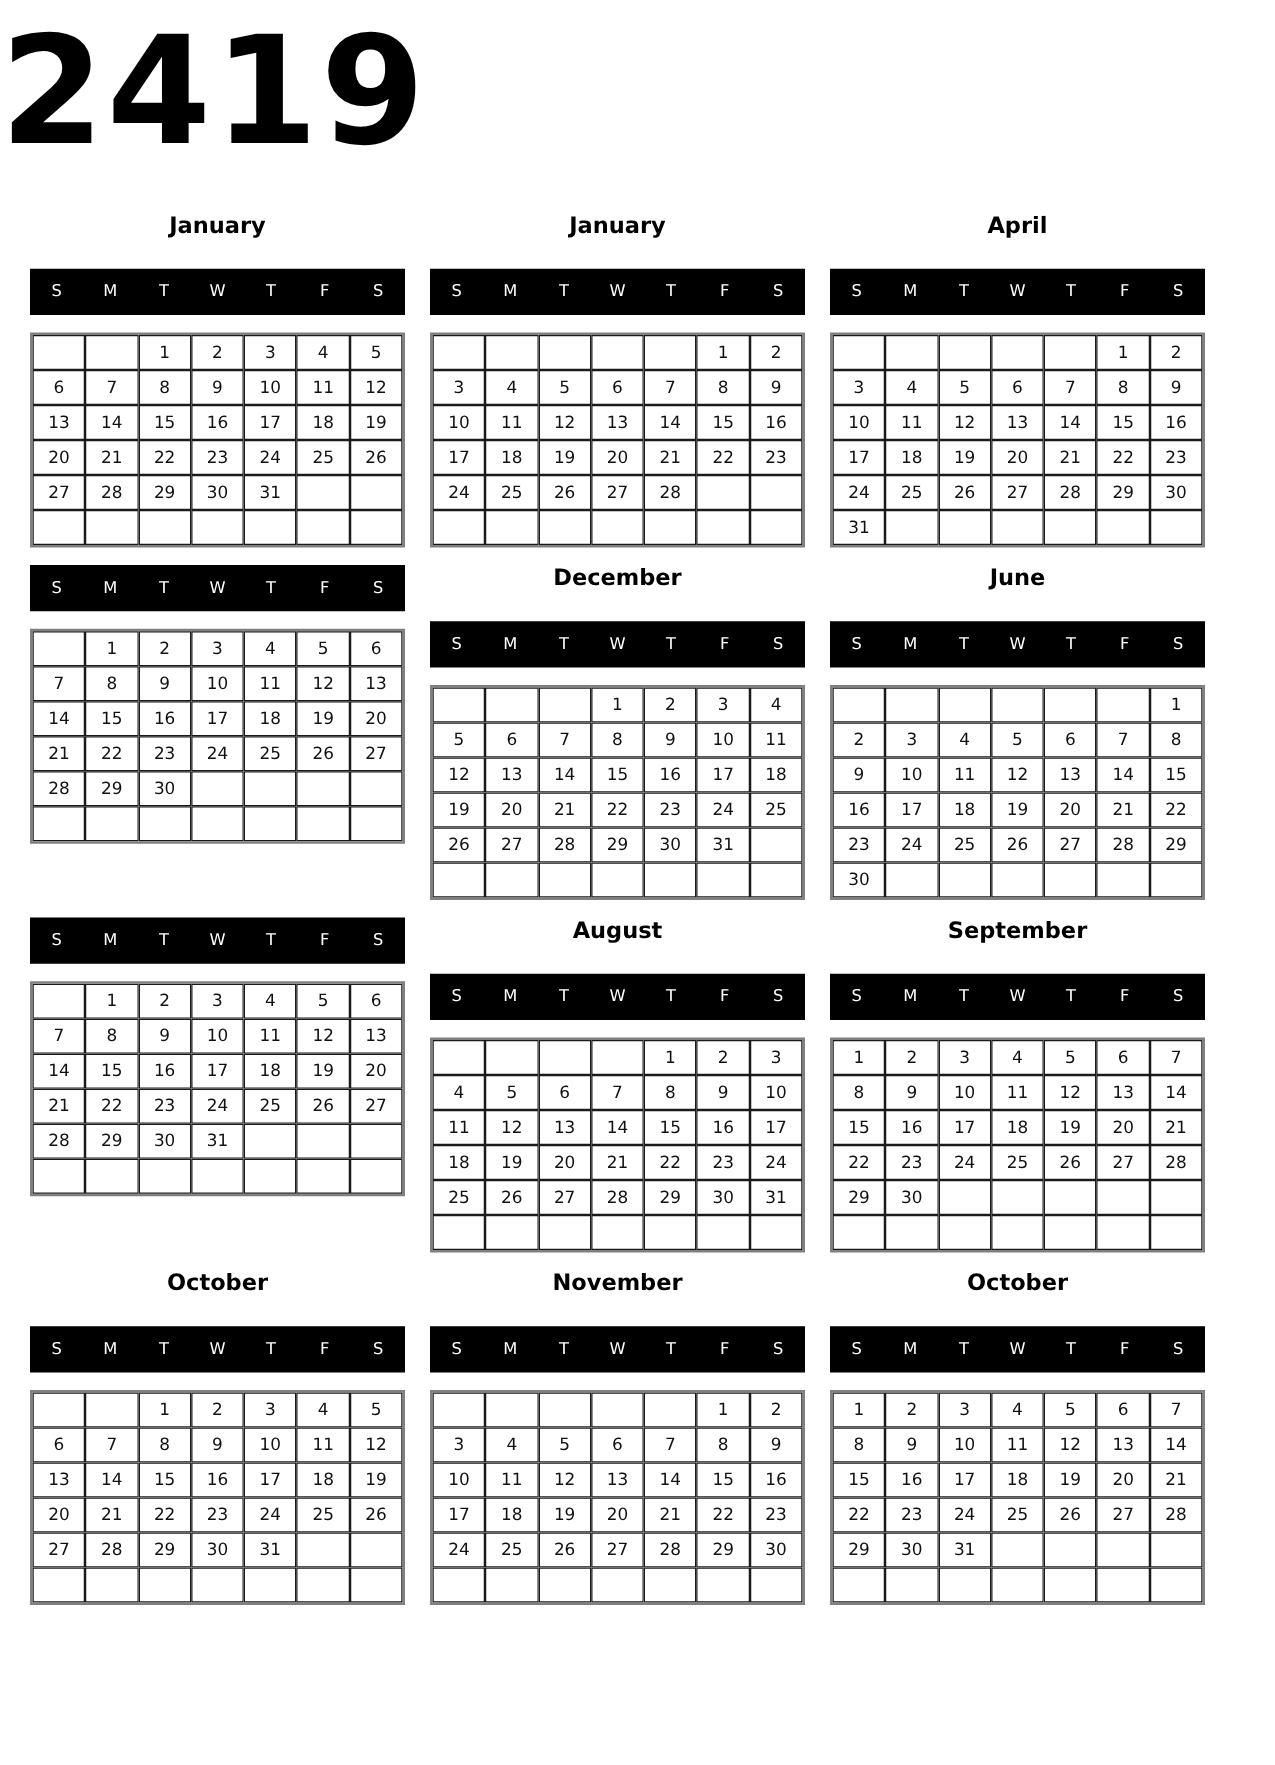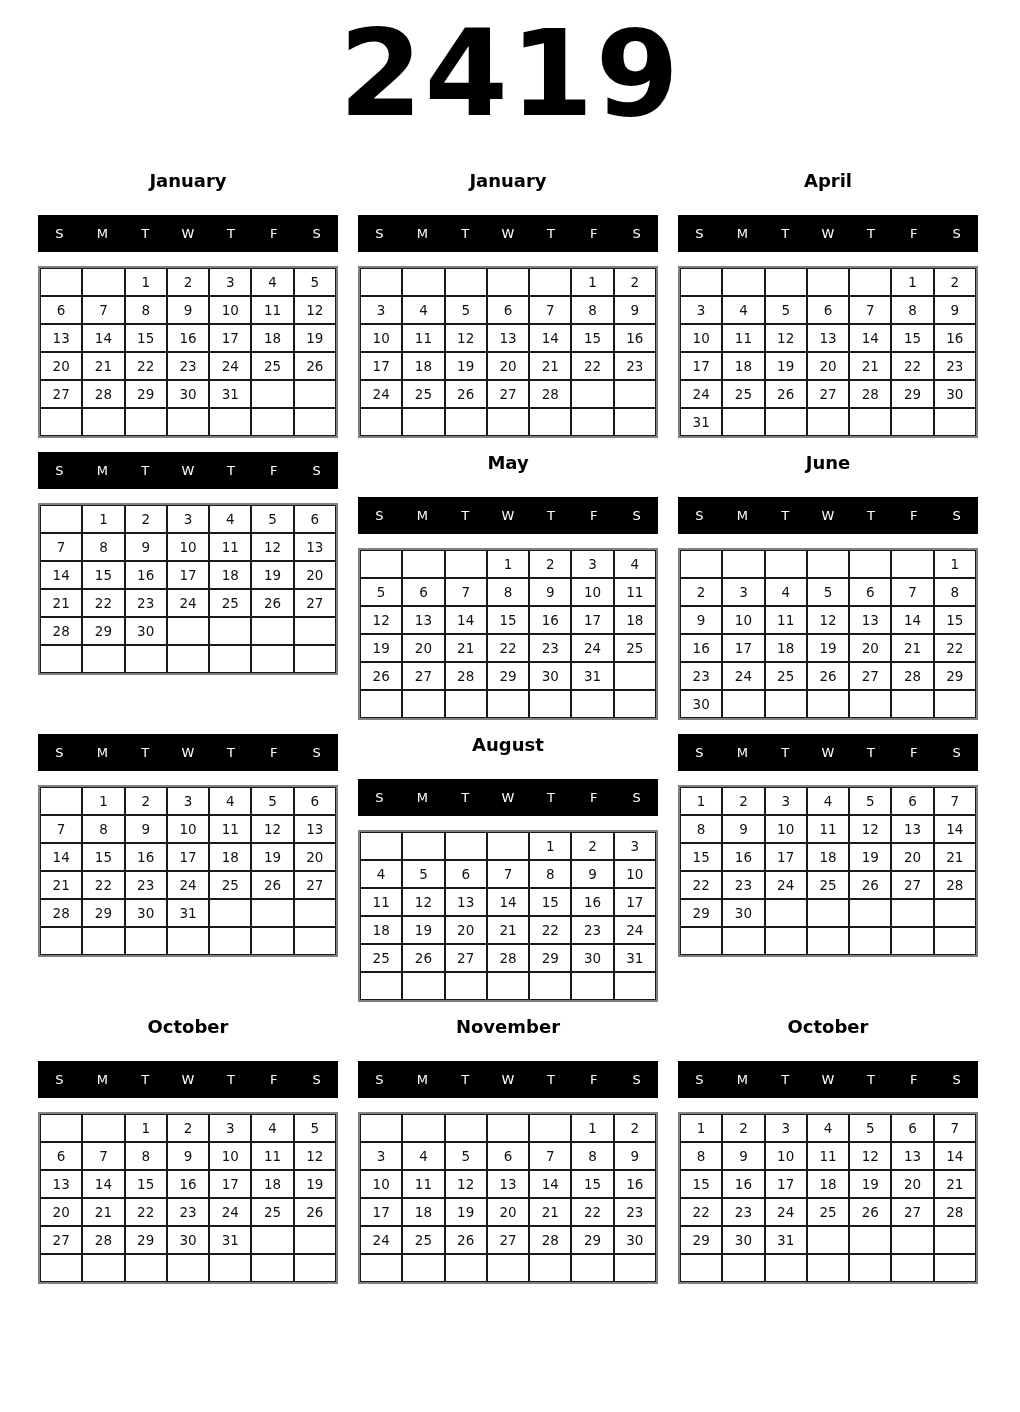--- a/index.html
+++ b/index.html
@@ -11,35 +11,34 @@
   }
   *{margin:0;padding:0;box-sizing:border-box;}
   html,body{background:#ffffff;}
   body{
     width:1020px;
     min-height:1412px;
     font-family:"DejaVu Sans","Liberation Sans",sans-serif;
     color:var(--text);
   }
   .year-title{
-    text-align:center;
     font-size:120px;
     font-weight:bold;
     line-height:1.0;
     letter-spacing:2px;
     padding-top:14px;
     margin-bottom:36px;
     color:#000;
   }
   .months{
     display:grid;
     grid-template-columns:repeat(3,300px);
     column-gap:20px;
     row-gap:14px;
-    padding:0 38px;
+    padding:0 24px;
   }
   .month{width:300px;}
   .month-name{
     text-align:center;
     font-weight:bold;
     font-size:18px;
     height:22px;
     line-height:22px;
     margin-bottom:23px;
     color:#000;
@@ -300,21 +299,21 @@
           <div class="day-cell"></div>
           <div class="day-cell"></div>
           <div class="day-cell"></div>
           <div class="day-cell"></div>
           <div class="day-cell"></div>
           <div class="day-cell"></div>
         </div>
   </div>
 
   <div class="month">
-    <div class="month-name">May</div>
+    <div class="month-name">December</div>
     <div class="weekday-header">
           <span class="weekday">S</span>
           <span class="weekday">M</span>
           <span class="weekday">T</span>
           <span class="weekday">W</span>
           <span class="weekday">T</span>
           <span class="weekday">F</span>
           <span class="weekday">S</span>
         </div>
     <div class="day-grid">
@@ -527,20 +526,21 @@
           <div class="day-cell"></div>
           <div class="day-cell"></div>
           <div class="day-cell"></div>
           <div class="day-cell"></div>
           <div class="day-cell"></div>
           <div class="day-cell"></div>
         </div>
   </div>
 
   <div class="month">
+    <div class="month-name">September</div>
     <div class="weekday-header">
           <span class="weekday">S</span>
           <span class="weekday">M</span>
           <span class="weekday">T</span>
           <span class="weekday">W</span>
           <span class="weekday">T</span>
           <span class="weekday">F</span>
           <span class="weekday">S</span>
         </div>
     <div class="day-grid">

